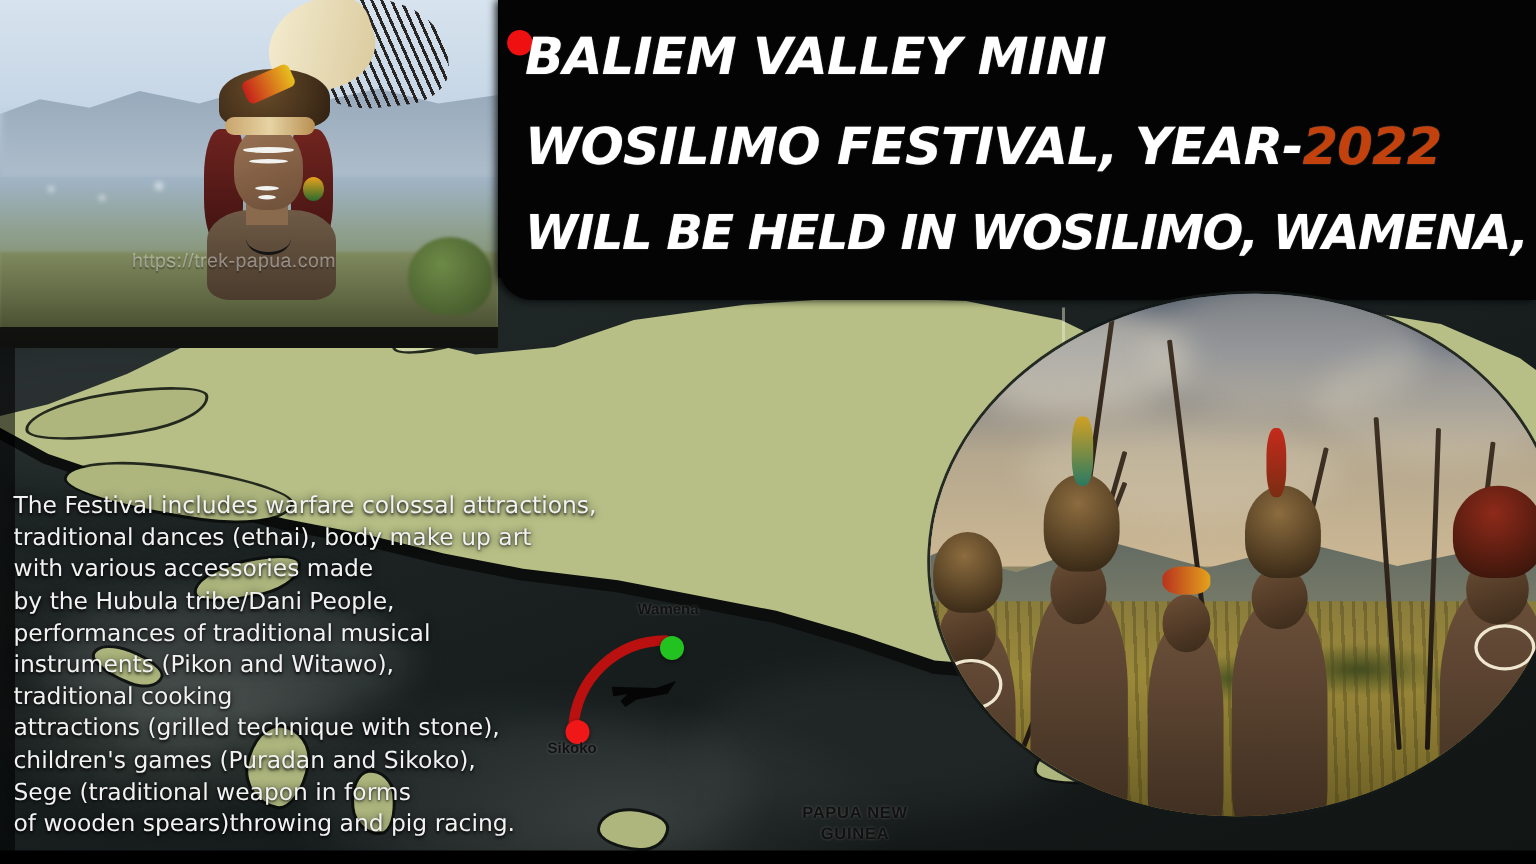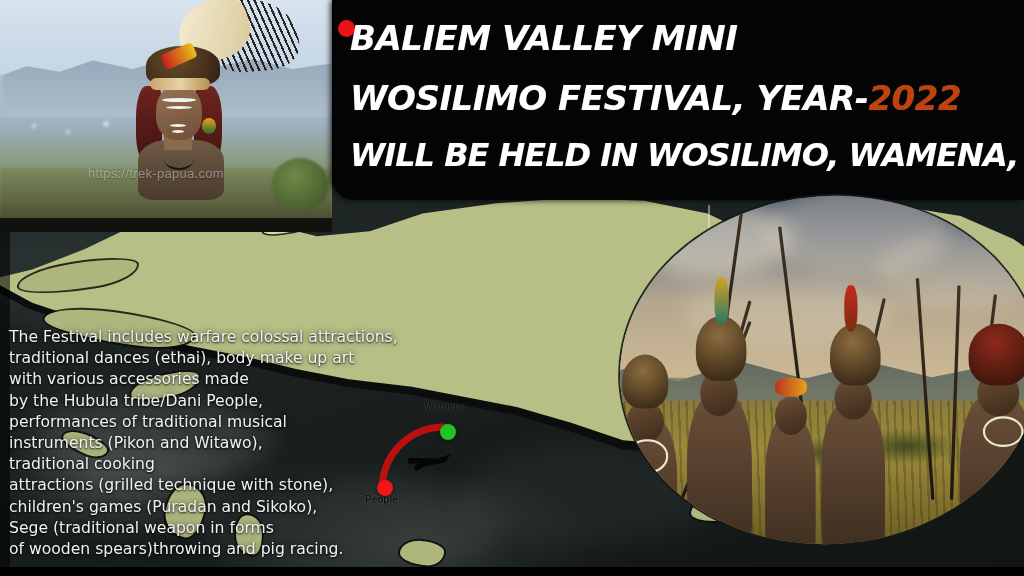--- a/index.html
+++ b/index.html
@@ -233,22 +233,24 @@
     <svg id="plane-icon" viewBox="0 0 64 48">
       <g fill="#050505" transform="rotate(18 32 24)">
         <path d="M4 30 L44 18 L60 6 L56 20 L30 34 L22 44 L16 40 L20 32 L8 38 Z"></path>
       </g>
     </svg>
 
     <div class="city-dot" id="dot-sentani"></div>
     <div class="city-dot" id="dot-wamena"></div>
     <div id="dot-third"></div>
 
+    <div class="map-label" id="label-png" style="white-space:pre-line;">PAPUA NEW
+GUINEA</div>
     <div class="map-label" id="label-sentani">Wamena</div>
-    <div class="map-label" id="label-wamena">People</div>
+    <div class="map-label" id="label-wamena">Sikoko</div>
   </div>
 
   <div id="left-edge-bar"></div>
 
   <div id="photo-left">
     <div id="pl-hills"></div>
     <div id="pl-town"></div>
     <div id="pl-ground"></div>
     <div id="pl-bush"></div>
 

